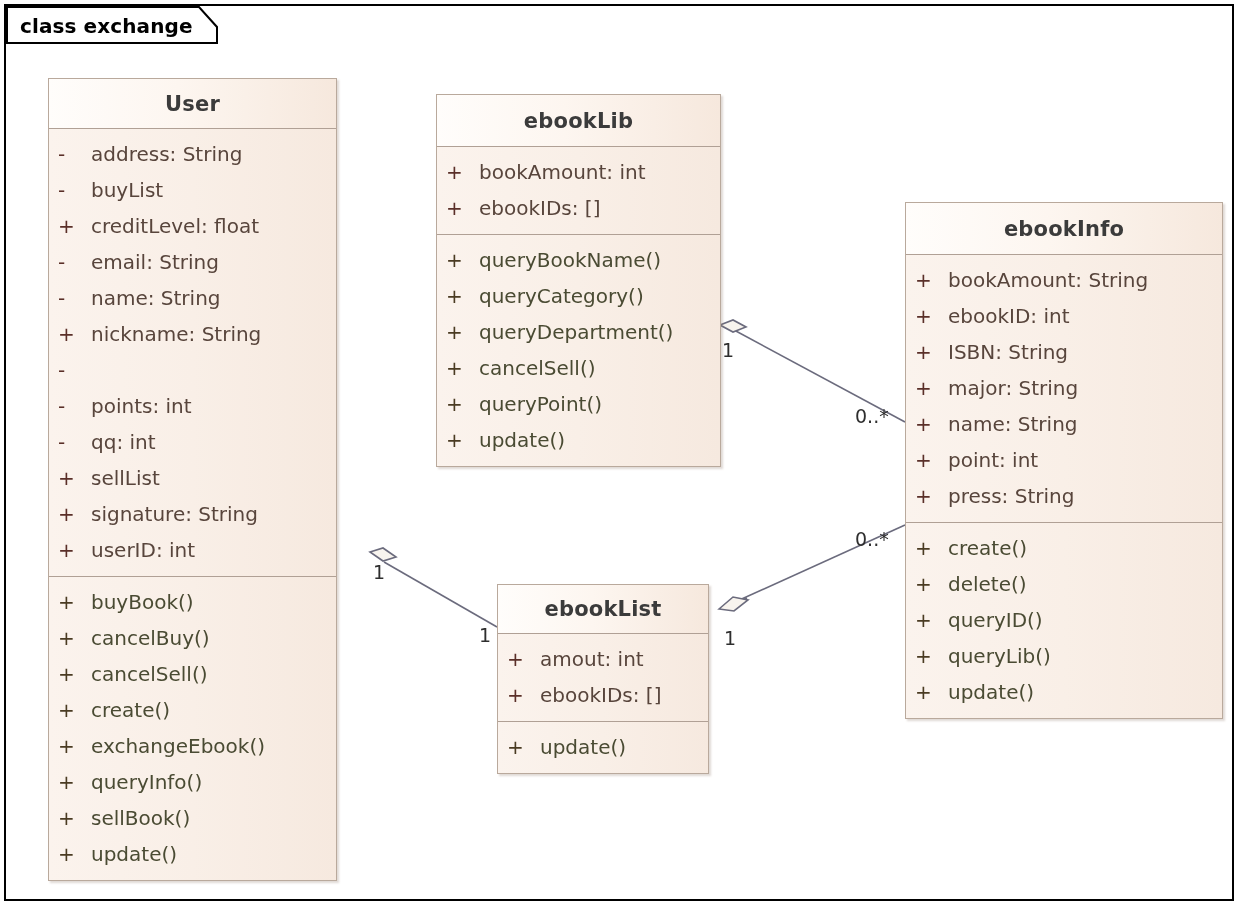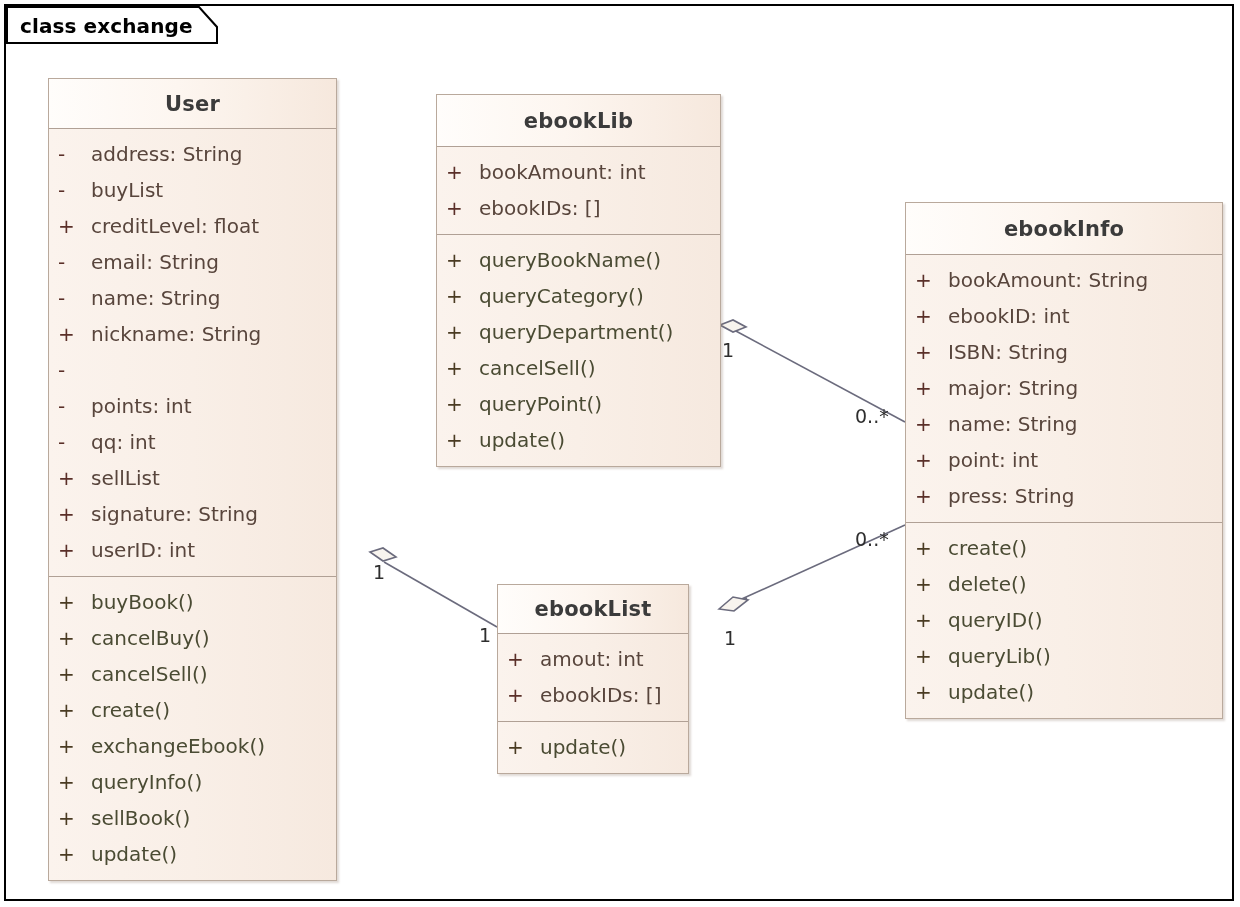--- a/index.html
+++ b/index.html
@@ -337,21 +337,21 @@
           <span class="vis">+</span>
           <span class="nm">queryLib()</span>
         </div>
         <div class="member">
           <span class="vis">+</span>
           <span class="nm">update()</span>
         </div>
       </div>
   </div>
 
-  <div class="uclass" id="cls-ebooklist" style="left:497px; top:584px; width:192px;">
+  <div class="uclass" id="cls-ebooklist" style="left:497px; top:584px; width:212px;">
     <div class="uclass-header" style="height:49px;">ebookList</div>
     <div class="uclass-section attrs">
         <div class="member">
           <span class="vis">+</span>
           <span class="nm">amout: int</span>
         </div>
         <div class="member">
           <span class="vis">+</span>
           <span class="nm">ebookIDs: []</span>
         </div>

